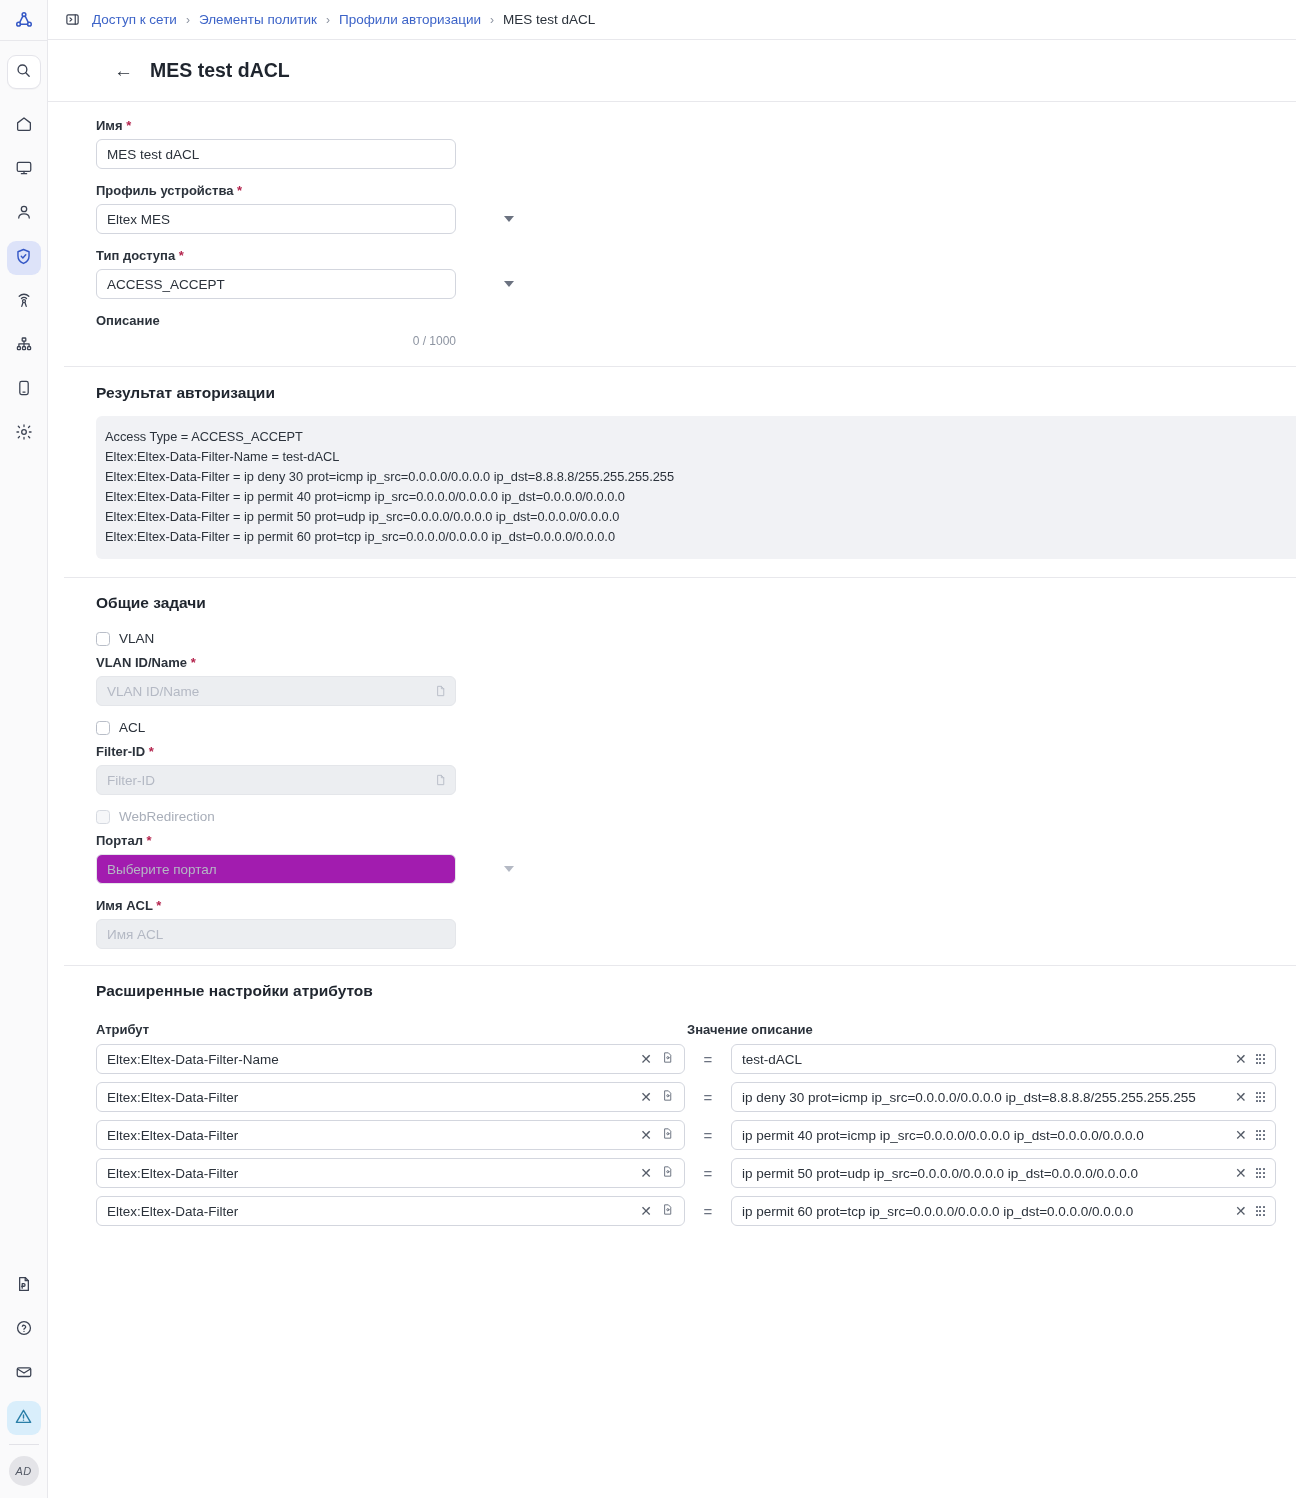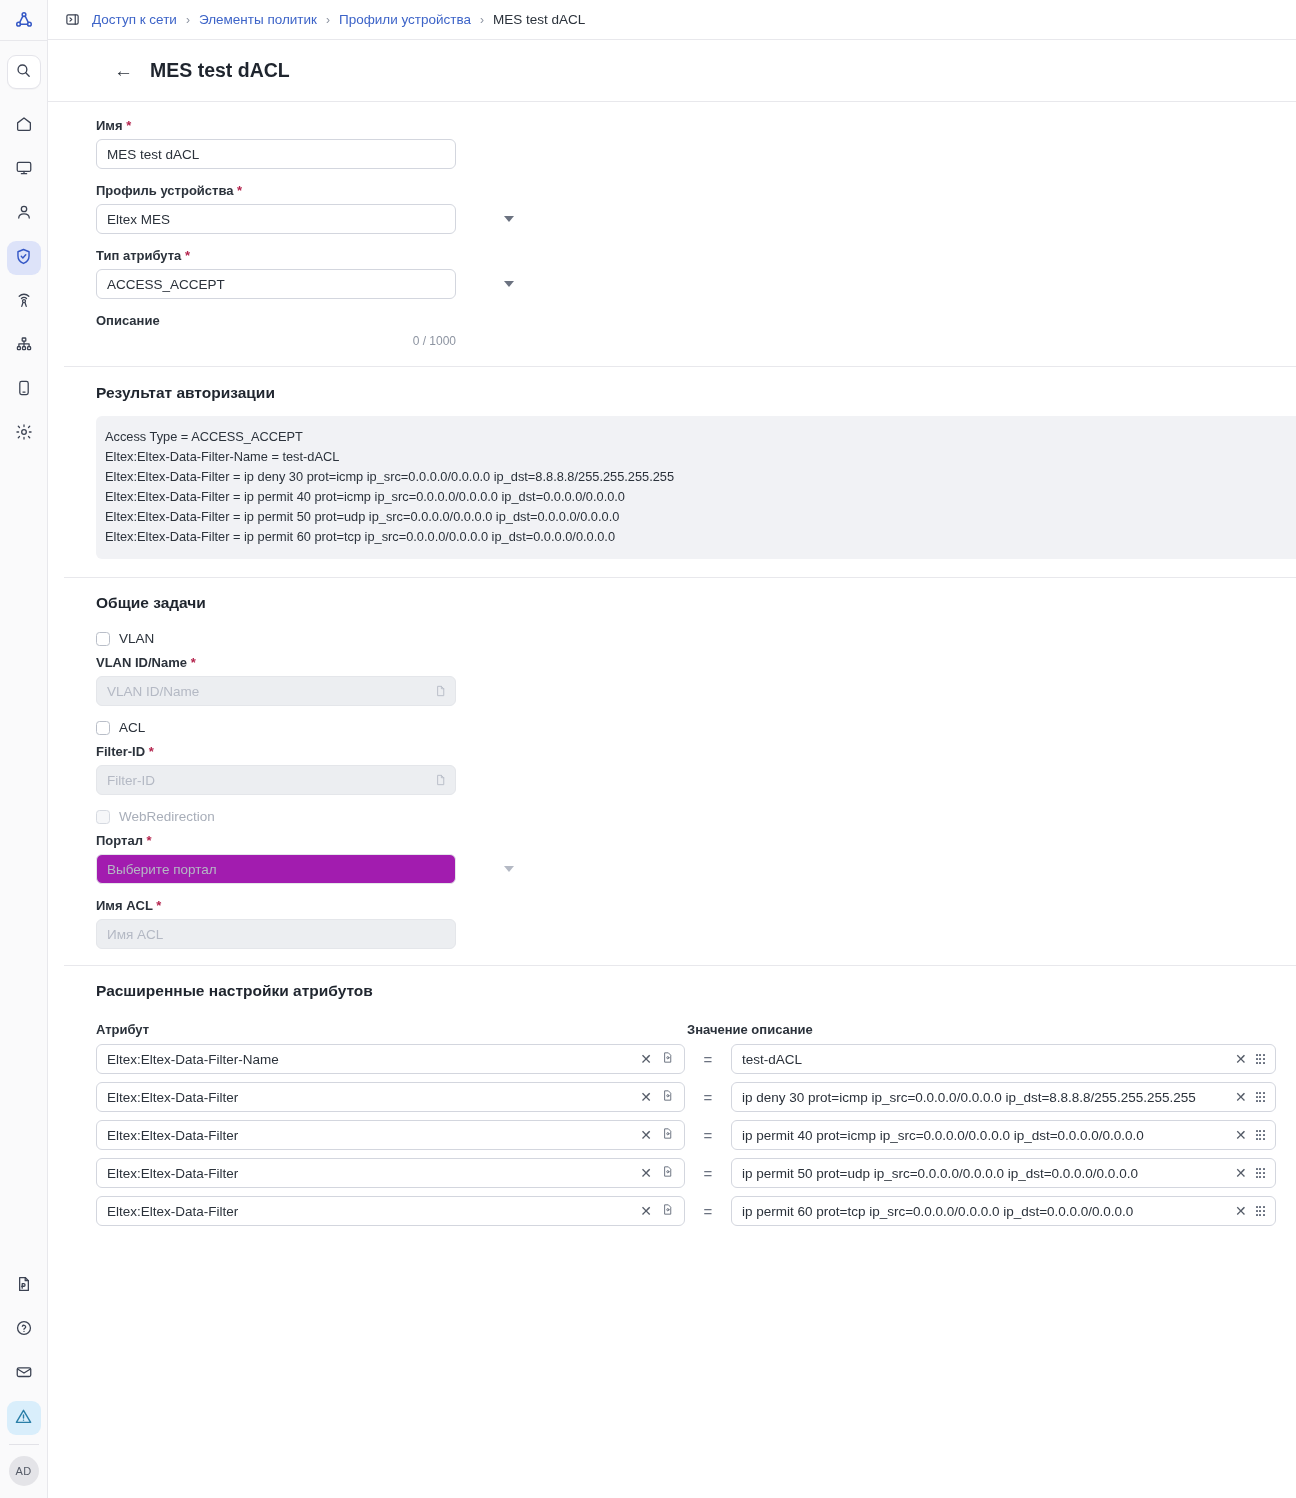--- a/index.html
+++ b/index.html
@@ -11,21 +11,21 @@
     color: #2b323b;
     overflow: hidden;
   }
   .app { display: flex; width: 1296px; height: 1498px; }
 
   
   .sidebar {
     width: 48px; flex: 0 0 48px; height: 1498px;
     background: #fafafb;
     border-right: 1px solid #e8e8ec;
-    display: flex; flex-direction: column; align-items: center;
+    display: flex; flex-direction: column; align-items: center; font-style: italic;
   }
   .sb-logo {
     height: 40px; width: 48px;
     display: flex; align-items: center; justify-content: center;
     margin-top: 0;
   }
   .sb-divider { width: 100%; height: 1px; background: #e8e8ec; }
   .sb-group { display: flex; flex-direction: column; align-items: center; }
   .sb-item {
     width: 34px; height: 34px; margin: 5px 0;
@@ -322,21 +322,21 @@
             <rect x="3" y="4.6" width="18" height="14.8" rx="2.2"></rect>
             <path d="M16.4 4.6v14.8"></path>
             <path d="m8 9.4 2.8 2.6L8 14.6"></path>
           </svg>
       </span>
       <div class="crumbs">
         <span class="crumb">Доступ к сети</span>
         <span class="crumb-sep">›</span>
         <span class="crumb">Элементы политик</span>
         <span class="crumb-sep">›</span>
-        <span class="crumb">Профили устройства</span>
+        <span class="crumb">Профили авторизации</span>
         <span class="crumb-sep">›</span>
         <span class="crumb last">MES test dACL</span>
       </div>
     </div>
 
     <div class="pagehead">
       <span class="back-arrow">←</span>
       <span class="page-title">MES test dACL</span>
     </div>
 
@@ -362,21 +362,21 @@
           <div class="selwrap">
             <div class="sel">
               <span>Eltex MES</span>
             </div>
             <span class="caret"></span>
           </div>
         </div>
 
         <div style="margin-bottom:14px;">
           <label class="fl">
-            <span>Тип атрибута</span>
+            <span>Тип доступа</span>
             <span class="req">*</span>
           </label>
           <div class="selwrap">
             <div class="sel">
               <span>ACCESS_ACCEPT</span>
             </div>
             <span class="caret"></span>
           </div>
         </div>
 

